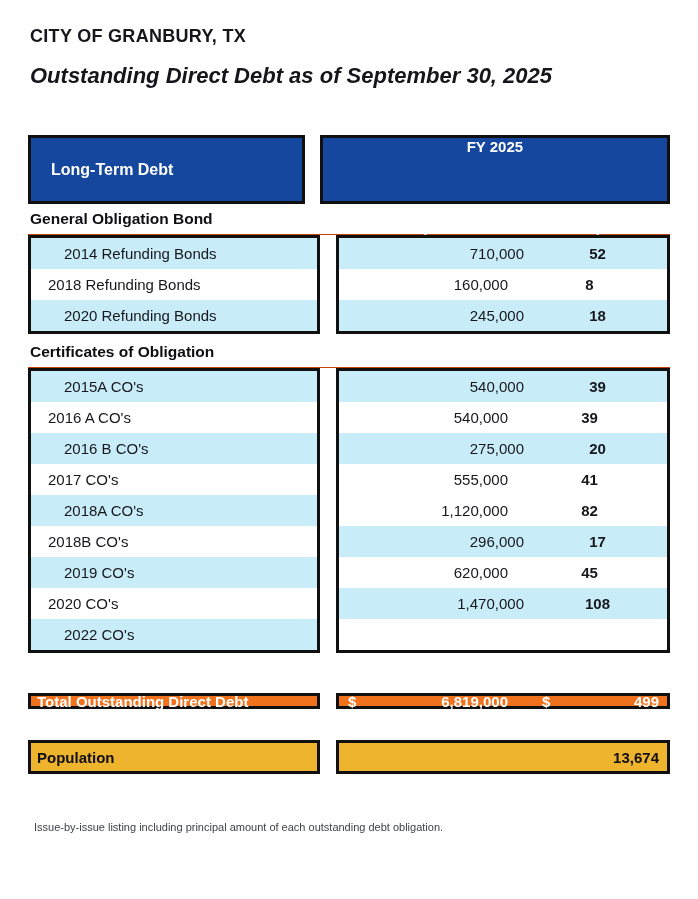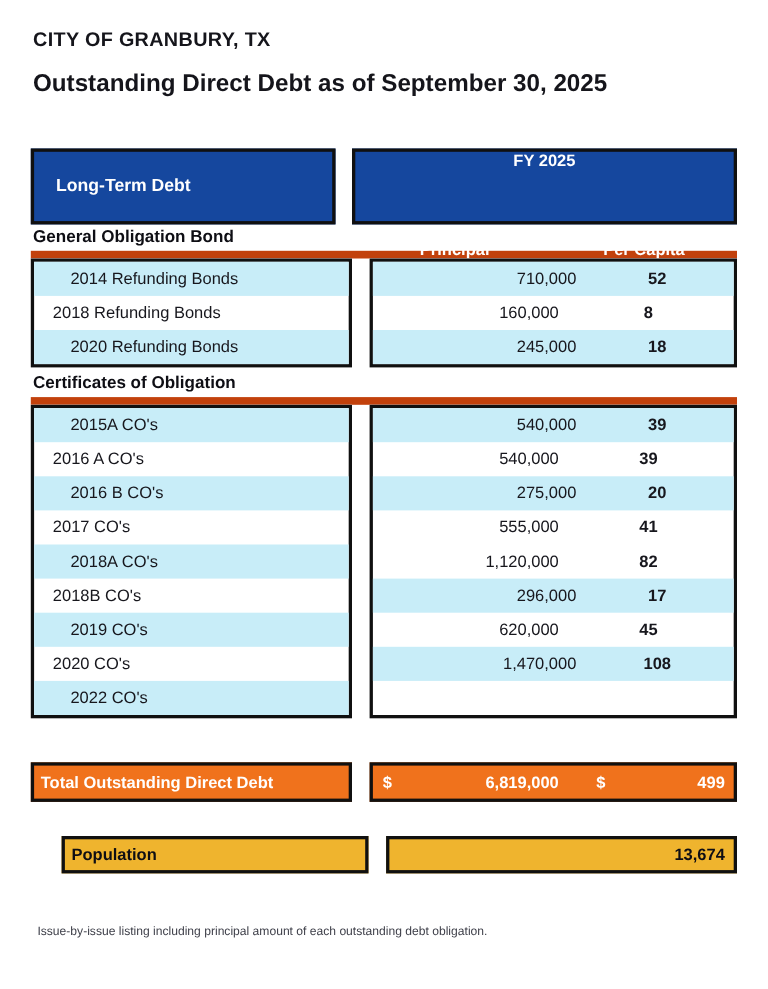--- a/index.html
+++ b/index.html
@@ -2,21 +2,21 @@
 <html style="--blue: #15479E; --lightblue: #C8EDF8; --orange: #F0721C; --gold: #EFB42E; --border: #101010;"><head>
 <meta charset="utf-8">
 <style>
   * { margin: 0; padding: 0; box-sizing: border-box; }
   html, body { width: 698px; height: 899px; background: #ffffff; overflow: hidden; }
   body { font-family: "Liberation Sans", "DejaVu Sans", sans-serif; color: #15151b; }
 
   .page { width: 698px; height: 899px; position: relative; }
 
   .title { margin: 26px 0 0 30px; font-size: 18px; font-weight: 700; letter-spacing: .3px; color: #15151b; }
-  .subtitle { margin: 16px 3px 0 30px; font-size: 22px; font-weight: 700; color: #15151b; }
+  .subtitle { margin: 16px 3px 0 30px; font-size: 22px; font-weight: 700; color: #15151b; font-style: italic; }
 
   .table { margin: 46px 0 0 28px; width: 642px; }
 
   .band { display: flex; }
   .gap-col { width: 16px; }
 
   
   .band.header { height: 69px; }
   .hdr-left {
     width: 292px; background: var(--blue); border: 3px solid var(--border);
@@ -30,50 +30,50 @@
   .fy-row { height: 31px; display: flex; align-items: center; justify-content: center; font-size: 15px; }
   .fy-divider { height: 2px; background: #ffffff; margin: 0 6px; }
   .col-row { flex: 1; display: flex; align-items: center; font-size: 15px; }
   .col-principal { width: 181px; text-align: center; }
   .col-percap { flex: 1; text-align: center; }
 
   
   .section-label {
     height: 31px; display: flex; align-items: center;
     font-weight: 700; font-size: 15.5px; color: #0e0e14; padding-left: 2px;
-    border-bottom: 7px solid #c2410c;
+    border-bottom: 1px solid #c2410c;
   }
   .section-label.second { margin-top: 2px; height: 32px; }
 
   
   .rows-left { width: 292px; border: 3px solid var(--border); background: #ffffff; }
   .rows-right { width: 334px; border: 3px solid var(--border); background: #ffffff; }
   .drow { height: 31px; display: flex; align-items: center; font-size: 15px; color: #17171d; }
   .drow.alt { background: var(--lightblue); padding-left: 16px; }
   .drow .label { padding-left: 17px; }
   .cell-principal { width: 181px; text-align: right; padding-right: 12px; }
   .cell-percap { flex: 1; text-align: center; padding-right: 8px; font-weight: bold; }
 
   
-  .band.total { margin-top: 40px; height: 36px; }
+  .band.total { margin-top: 40px; height: 16px; }
   .total-left {
     width: 292px; background: var(--orange); border: 3px solid var(--border);
     display: flex; align-items: center; padding-left: 6px;
     color: #ffffff; font-weight: 700; font-size: 15px;
   }
   .total-right {
     width: 334px; background: var(--orange); border: 3px solid var(--border);
     display: flex; align-items: center; color: #ffffff; font-weight: 700; font-size: 15px;
   }
   .acct { display: flex; justify-content: space-between; }
   .acct.cell-principal { padding-left: 9px; }
   .acct.cell-percap { padding-left: 22px; }
 
   
-  .band.population { margin-top: 31px; height: 34px; margin-left: 28px; }
+  .band.population { margin-top: 31px; height: 34px; }
   .pop-left {
     width: 292px; background: var(--gold); border: 3px solid var(--border);
     display: flex; align-items: center; padding-left: 6px;
     color: #0e0e14; font-weight: 700; font-size: 15px;
   }
   .pop-right {
     width: 334px; background: var(--gold); border: 3px solid var(--border);
     display: flex; align-items: center; justify-content: flex-end; padding-right: 8px;
     color: #0e0e14; font-weight: 700; font-size: 15px;
   }

